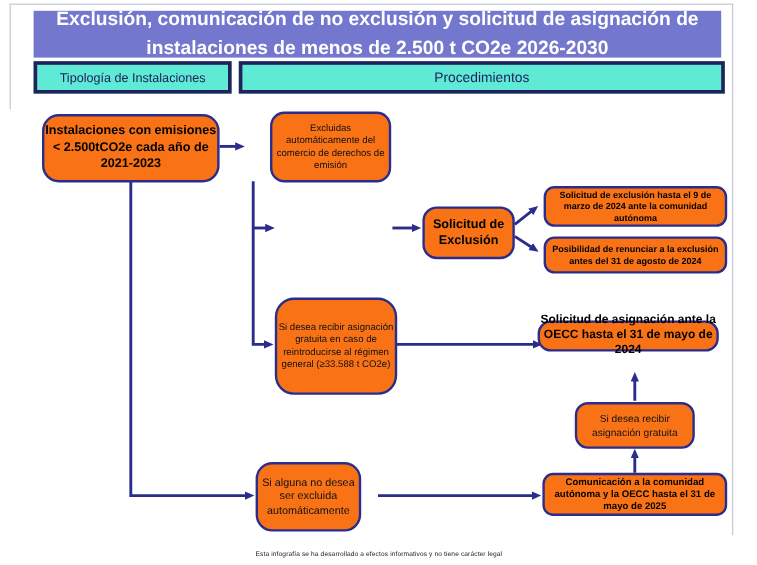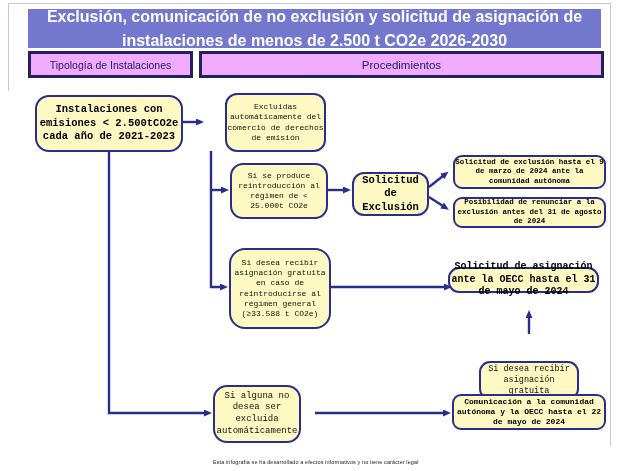--- a/index.html
+++ b/index.html
@@ -12,31 +12,31 @@
   .frame-top{position:absolute;left:8px;top:3px;width:603px;height:0;border-top:1.5px solid #c6c7d8;}
   .frame-right{position:absolute;left:610px;top:3px;width:0;height:443px;border-left:1.5px solid #c6c7d8;}
   .frame-left{position:absolute;left:8px;top:3px;width:0;height:88px;border-left:1.5px solid #c6c7d8;}
 
   .header{
     position:absolute;left:28px;top:9px;width:573px;height:39px;
     background:#7477ce;color:#ffffff;font-weight:bold;font-size:16px;line-height:1.45;
     display:flex;align-items:center;justify-content:center;text-align:center;padding:0 18px;
   }
   .col-label{
-    position:absolute;top:51px;height:27px;background:#f0abfc;border:3px solid #23215c;
+    position:absolute;top:51px;height:27px;background:#5eead4;border:3px solid #23215c;
     color:#1f1d5a;display:flex;align-items:center;justify-content:center;text-align:center;
   }
   #label-left{left:28px;width:165px;font-size:10.5px;}
   #label-right{left:199px;width:405px;font-size:11.5px;text-align:right;}
 
   svg.connectors{position:absolute;left:0;top:0;z-index:1;}
   .node{
-    position:absolute;z-index:2;background:#fef9c3;border:2.5px solid #2b2d8c;
+    position:absolute;z-index:2;background:#f97316;border:2.5px solid #2b2d8c;
     color:#111111;display:flex;align-items:center;justify-content:center;text-align:center;
-    line-height:1.28;padding:2px 0;font-family:Liberation Mono, monospace;
+    line-height:1.28;padding:2px 0;
   }
   .bold{font-weight:bold;color:#000;}
   .footnote{
     position:absolute;left:213px;top:459px;font-size:5.5px;color:#222;z-index:2;letter-spacing:.1px;
   }
 </style>
 </head>
 <body>
 
 <div id="stage">
@@ -68,33 +68,32 @@
       <path d="M315 413 H444" marker-end="url(#ah)"></path>
       <path d="M529 394 V381" marker-end="url(#ah)"></path>
       <path d="M529 334 V317" marker-end="url(#ah)"></path>
     </g>
   </svg>
 
   <div class="node bold" style="left:35px;top:95px;width:148px;height:57px;font-size:10.5px;border-radius:14px;">Instalaciones con emisiones &lt; 2.500tCO2e cada año de 2021-2023</div>
 
   <div class="node" style="left:205px;top:93px;width:101px;height:59px;font-size:8px;border-radius:12px;margin-left:20px;">Excluidas automáticamente del comercio de derechos de emisión</div>
 
-  <div class="node" style="left:230px;top:163px;width:98px;height:56px;font-size:8px;border-radius:13px;">Si se produce reintroducción al régimen de &lt; 25.000t CO2e</div>
 
   <div class="node bold" style="left:352px;top:172px;width:77px;height:44px;font-size:10.5px;border-radius:12px;">Solicitud de Exclusión</div>
 
   <div class="node bold" style="left:453px;top:155px;width:153px;height:34px;font-size:7.5px;border-radius:9px;">Solicitud de exclusión hasta el 9 de marzo de 2024 ante la comunidad autónoma</div>
 
   <div class="node bold" style="left:453px;top:197px;width:153px;height:31px;font-size:7.5px;border-radius:9px;">Posibilidad de renunciar a la exclusión antes del 31 de agosto de 2024</div>
 
   <div class="node" style="left:229px;top:248px;width:102px;height:81px;font-size:8px;border-radius:16px;">Si desea recibir asignación gratuita en caso de reintroducirse al régimen general (≥33.588 t CO2e)</div>
 
   <div class="node bold" style="left:448px;top:267px;width:151px;height:26px;font-size:10px;border-radius:11px;">Solicitud de asignación ante la OECC hasta el 31 de mayo de 2024</div>
 
-  <div class="node" style="left:479px;top:335px;width:100px;height:39px;font-size:8.5px;border-radius:11px;margin-top:26px;">Si desea recibir asignación gratuita</div>
+  <div class="node" style="left:479px;top:335px;width:100px;height:39px;font-size:8.5px;border-radius:11px;">Si desea recibir asignación gratuita</div>
 
-  <div class="node bold" style="left:452px;top:394px;width:154px;height:36px;font-size:8px;border-radius:9px;">Comunicación a la comunidad autónoma y la OECC hasta el 22 de mayo de 2024</div>
+  <div class="node bold" style="left:452px;top:394px;width:154px;height:36px;font-size:8px;border-radius:9px;">Comunicación a la comunidad autónoma y la OECC hasta el 31 de mayo de 2025</div>
 
   <div class="node" style="left:213px;top:385px;width:88px;height:58px;font-size:9px;border-radius:14px;">Si alguna no desea ser excluida automáticamente</div>
 
   <div class="footnote">Esta infografía se ha desarrollado a efectos informativos y no tiene carácter legal</div>
 
 </div>
 
 </body></html>

